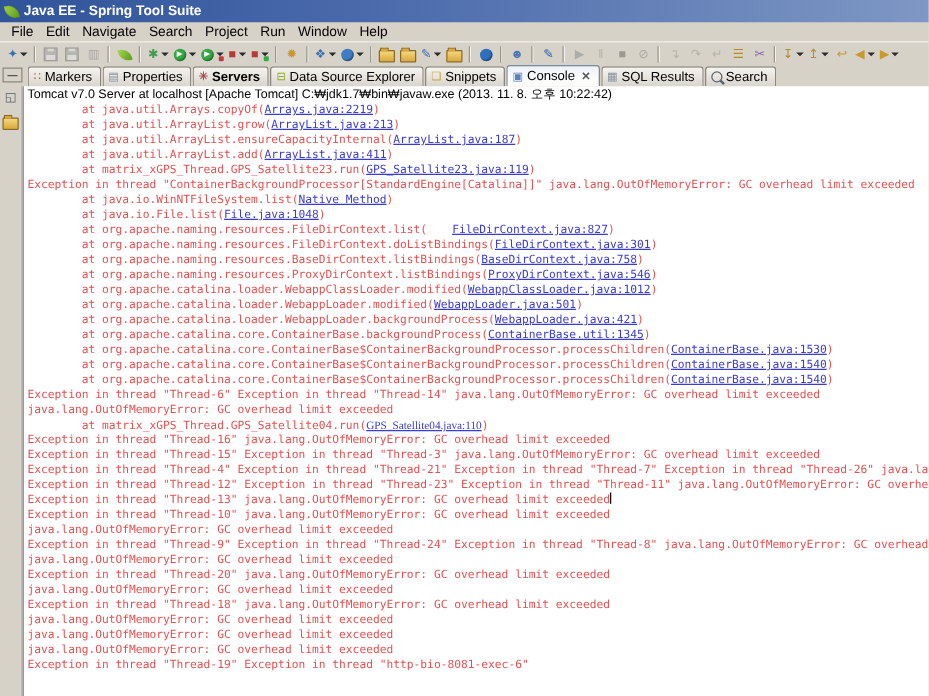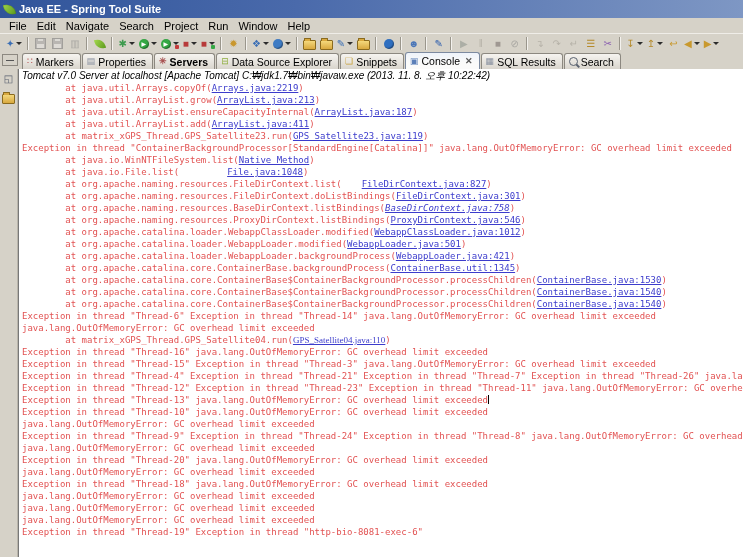--- a/index.html
+++ b/index.html
@@ -58,21 +58,21 @@
   }
   .tab.selected{background:linear-gradient(#eef3fa,#fbfbfa 60%);border-color:#7c8aa0;height:16px;}
   .tab .ticon{font-size:9px;line-height:9px;}
   .tab .close-x{font-size:9px;color:#555;margin-left:2px;font-weight:bold;}
   .tab.bold{font-weight:bold;}
   
   .main{display:flex;height:492px;}
   .rail{width:17px;background:#d6d2c8;display:flex;flex-direction:column;align-items:center;padding-top:2px;gap:4px;border-right:1px solid #b8b4aa;}
   .rail .tb-btn{margin:0;}
   .console{flex:1;background:#fff;border-left:1px solid #787878;overflow:hidden;position:relative;display:flex;flex-direction:column;}
-  .console-header{font-size:10px;color:#000;padding:1px 0 0 3px;height:12px;line-height:12px;white-space:nowrap;overflow:hidden;font-family:"Liberation Sans",sans-serif;font-style:italic;}
+  .console-header{font-size:10px;color:#000;padding:1px 0 0 3px;height:12px;line-height:12px;white-space:nowrap;overflow:hidden;font-family:"Liberation Sans",sans-serif;}
   .console-output{flex:1;overflow:hidden;padding-left:3px;}
   .console-line{font-family:"DejaVu Sans Mono",monospace;font-size:9px;line-height:12px;height:12px;white-space:pre;color:#e25252;}
   .console-line .lnk{color:#3c3ccc;text-decoration:underline;}
   .caret{display:inline-block;width:1px;height:9px;background:#000;vertical-align:-1px;}
 </style>
 </head>
 <body>
 
 <div class="titlebar">
   <span class="leaf"></span>
@@ -277,24 +277,24 @@
   <div class="console">
     <div class="console-header">Tomcat v7.0 Server at localhost [Apache Tomcat] C:₩jdk1.7₩bin₩javaw.exe (2013. 11. 8. 오후 10:22:42)</div>
     <div class="console-output" id="console-output">
         <div class="console-line" style="color: rgb(226, 82, 82);"><span>        at java.util.Arrays.copyOf(</span><span class="lnk" style="color: rgb(60, 60, 204);">Arrays.java:2219</span><span>)</span></div>
         <div class="console-line" style="color: rgb(226, 82, 82);"><span>        at java.util.ArrayList.grow(</span><span class="lnk" style="color: rgb(60, 60, 204); text-decoration: underline;">ArrayList.java:213</span><span>)</span></div>
         <div class="console-line" style="color: rgb(226, 82, 82);"><span>        at java.util.ArrayList.ensureCapacityInternal(</span><span class="lnk" style="color: rgb(60, 60, 204);">ArrayList.java:187</span><span>)</span></div>
         <div class="console-line" style="color: rgb(226, 82, 82);"><span>        at java.util.ArrayList.add(</span><span class="lnk" style="color: rgb(60, 60, 204);">ArrayList.java:411</span><span>)</span></div>
         <div class="console-line" style="color: rgb(226, 82, 82);"><span>        at matrix_xGPS_Thread.GPS_Satellite23.run(</span><span class="lnk" style="color: rgb(60, 60, 204);">GPS_Satellite23.java:119</span><span>)</span></div>
         <div class="console-line" style="color: rgb(226, 82, 82);"><span>Exception in thread "ContainerBackgroundProcessor[StandardEngine[Catalina]]" java.lang.OutOfMemoryError: GC overhead limit exceeded</span></div>
         <div class="console-line" style="color: rgb(226, 82, 82);"><span>        at java.io.WinNTFileSystem.list(</span><span class="lnk" style="color: rgb(60, 60, 204);">Native Method</span><span>)</span></div>
-        <div class="console-line" style="color: rgb(226, 82, 82);"><span>        at java.io.File.list(</span><span class="lnk" style="color: rgb(60, 60, 204); margin-left: 48px;">File.java:1048</span><span>)</span></div>
+        <div class="console-line" style="color: rgb(226, 82, 82);"><span>        at java.io.File.list(</span><span class="lnk" style="color: rgb(60, 60, 204);">File.java:1048</span><span>)</span></div>
         <div class="console-line" style="color: rgb(226, 82, 82);"><span>        at org.apache.naming.resources.FileDirContext.list(</span><span class="lnk" style="color: rgb(60, 60, 204); padding-left: 20px;">FileDirContext.java:827</span><span>)</span></div>
         <div class="console-line" style="color: rgb(226, 82, 82);"><span>        at org.apache.naming.resources.FileDirContext.doListBindings(</span><span class="lnk" style="color: rgb(60, 60, 204);">FileDirContext.java:301</span><span>)</span></div>
-        <div class="console-line" style="color: rgb(226, 82, 82);"><span>        at org.apache.naming.resources.BaseDirContext.listBindings(</span><span class="lnk" style="color: rgb(60, 60, 204); font-style: italic;">BaseDirContext.java:758</span><span>)</span></div>
+        <div class="console-line" style="color: rgb(226, 82, 82);"><span>        at org.apache.naming.resources.BaseDirContext.listBindings(</span><span class="lnk" style="color: rgb(60, 60, 204);">BaseDirContext.java:758</span><span>)</span></div>
         <div class="console-line" style="color: rgb(226, 82, 82);"><span>        at org.apache.naming.resources.ProxyDirContext.listBindings(</span><span class="lnk" style="color: rgb(60, 60, 204);">ProxyDirContext.java:546</span><span>)</span></div>
         <div class="console-line" style="color: rgb(226, 82, 82);"><span>        at org.apache.catalina.loader.WebappClassLoader.modified(</span><span class="lnk" style="color: rgb(60, 60, 204);">WebappClassLoader.java:1012</span><span>)</span></div>
         <div class="console-line" style="color: rgb(226, 82, 82);"><span>        at org.apache.catalina.loader.WebappLoader.modified(</span><span class="lnk" style="color: rgb(60, 60, 204); text-decoration: underline;">WebappLoader.java:501</span><span>)</span></div>
         <div class="console-line" style="color: rgb(226, 82, 82);"><span>        at org.apache.catalina.loader.WebappLoader.backgroundProcess(</span><span class="lnk" style="color: rgb(60, 60, 204);">WebappLoader.java:421</span><span>)</span></div>
         <div class="console-line" style="color: rgb(226, 82, 82);"><span>        at org.apache.catalina.core.ContainerBase.backgroundProcess(</span><span class="lnk" style="color: rgb(60, 60, 204);">ContainerBase.util:1345</span><span>)</span></div>
         <div class="console-line" style="color: rgb(226, 82, 82);"><span>        at org.apache.catalina.core.ContainerBase$ContainerBackgroundProcessor.processChildren(</span><span class="lnk" style="color: rgb(60, 60, 204);">ContainerBase.java:1530</span><span>)</span></div>
         <div class="console-line" style="color: rgb(226, 82, 82);"><span>        at org.apache.catalina.core.ContainerBase$ContainerBackgroundProcessor.processChildren(</span><span class="lnk" style="color: rgb(60, 60, 204);">ContainerBase.java:1540</span><span>)</span></div>
         <div class="console-line" style="color: rgb(226, 82, 82);"><span>        at org.apache.catalina.core.ContainerBase$ContainerBackgroundProcessor.processChildren(</span><span class="lnk" style="color: rgb(60, 60, 204);">ContainerBase.java:1540</span><span>)</span></div>
         <div class="console-line" style="color: rgb(226, 82, 82);"><span>Exception in thread "Thread-6" Exception in thread "Thread-14" java.lang.OutOfMemoryError: GC overhead limit exceeded</span></div>
         <div class="console-line" style="color: rgb(226, 82, 82);"><span>java.lang.OutOfMemoryError: GC overhead limit exceeded</span></div>

